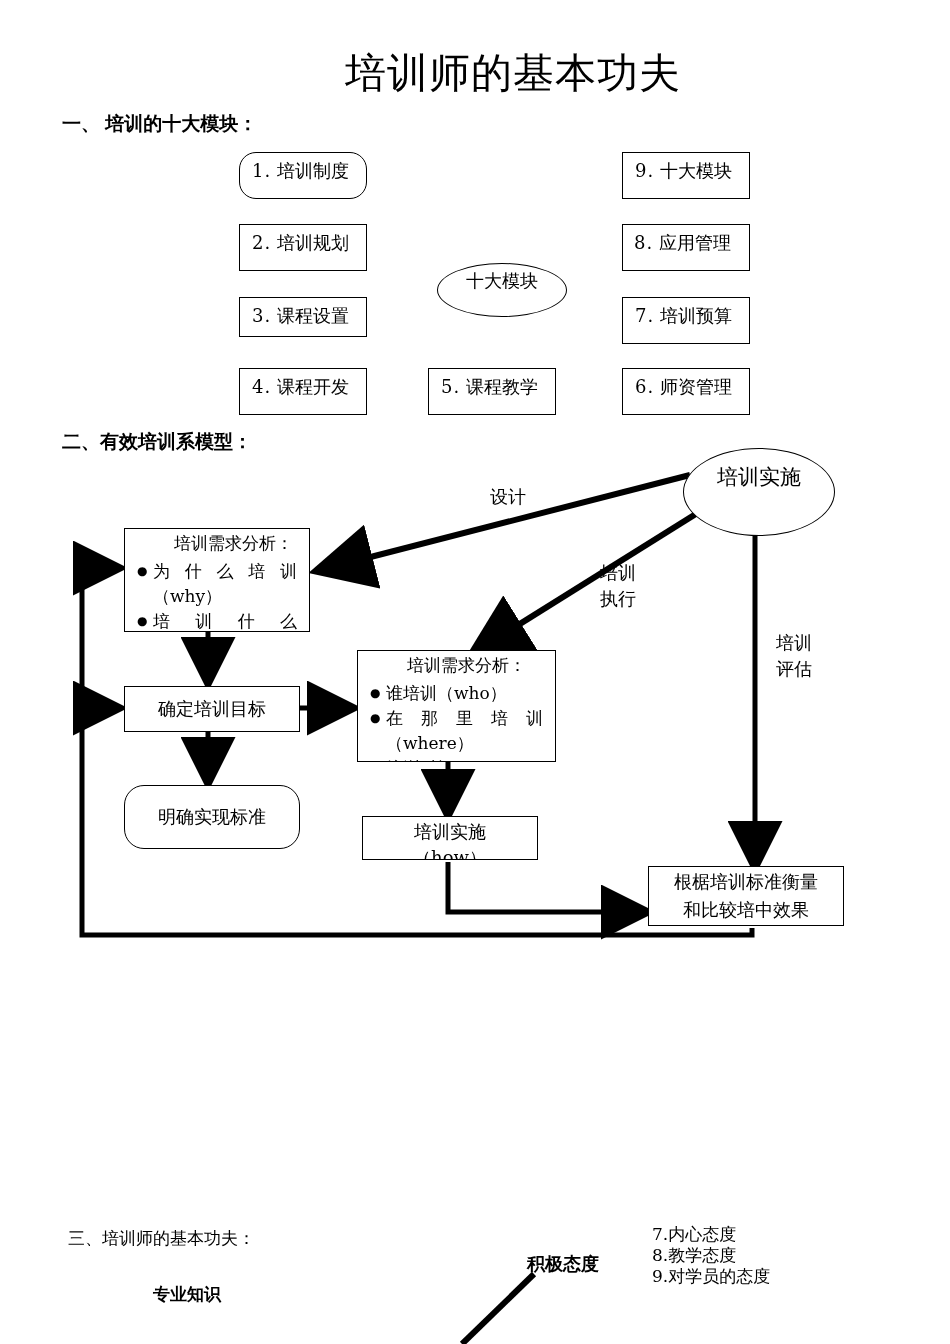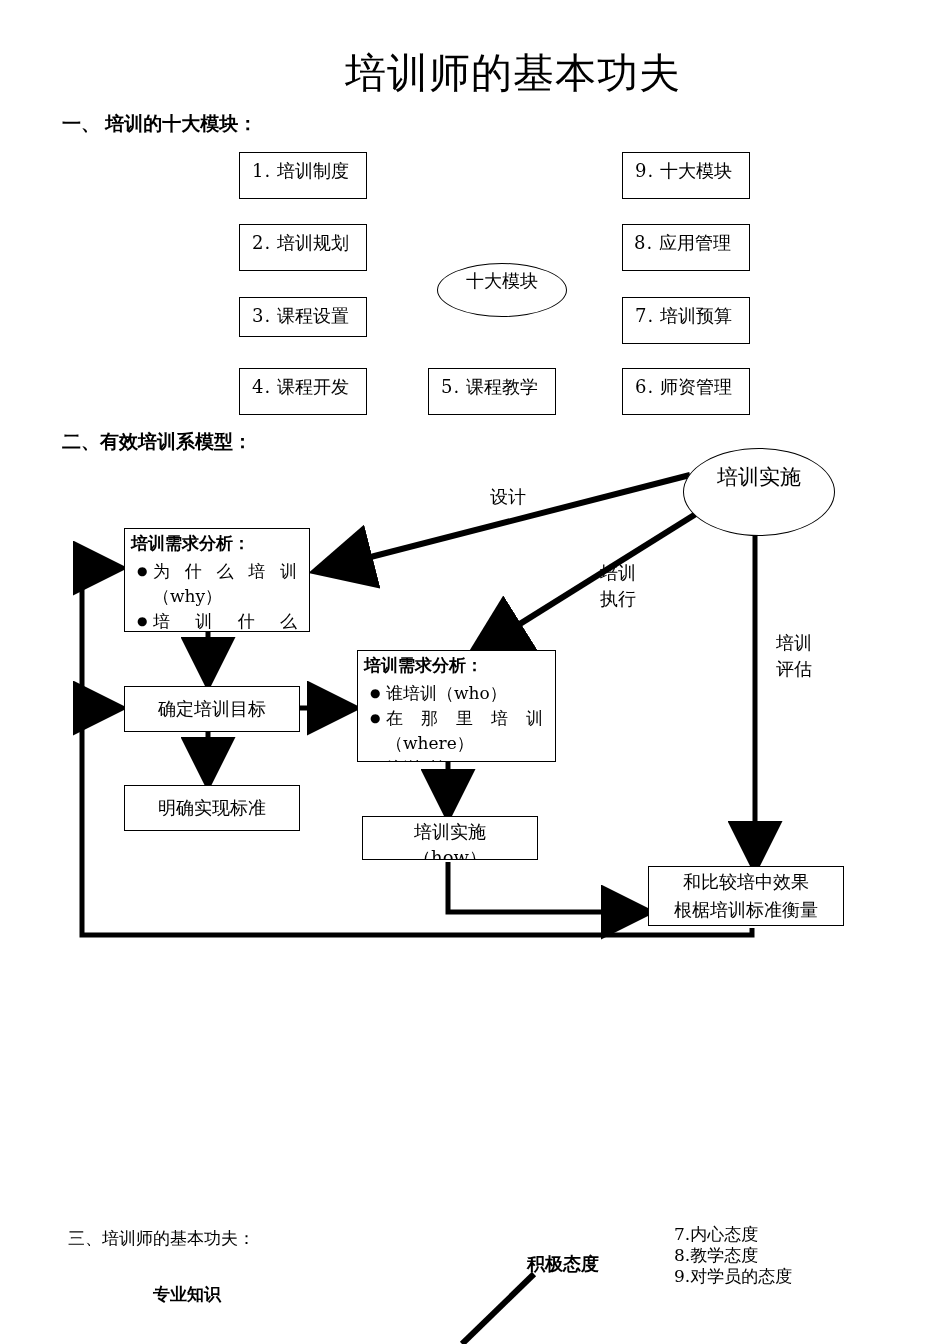--- a/index.html
+++ b/index.html
@@ -95,25 +95,26 @@
 
   .flow-box {
     position: absolute;
     border: 1px solid #000;
     box-sizing: border-box;
     background: #fff;
     overflow: hidden;
     font-family: "DejaVu Serif", "Liberation Serif", serif;
   }
   .flow-box .bx-title {
-    font-weight: bold;
+    font-weight: normal;
     font-size: 17px;
     line-height: 23px;
     font-family: "DejaVu Sans", "Liberation Sans", sans-serif;
     display: block;
+    margin-left: 43px;
   }
   .flow-box ul {
     margin: 4px; padding: 0 0 0 18px;
     list-style: none;
   }
   .flow-box li {
     font-size: 17px;
     line-height: 25px;
     position: relative;
     text-align: justify;
@@ -184,40 +185,39 @@
     font-family: "DejaVu Sans", "Liberation Sans", sans-serif;
     white-space: nowrap;
   }
   #attitude-list {
     position: absolute;
     left: 652px; top: 1224px;
     font-size: 17px;
     line-height: 21px;
     font-family: "DejaVu Serif", "Liberation Serif", serif;
     white-space: nowrap;
-    margin-left: 22px;
   }
   #attitude-list div { white-space: nowrap; }
 
   #bottom-diag {
     position: absolute;
     left: 400px; top: 1270px;
     width: 240px; height: 74px;
   }
 </style>
 </head>
 <body>
 
 <div class="page">
 
   <div class="doc-title">培训师的基本功夫</div>
 
   <div class="sec-heading" id="sec1-heading">一、 培训的十大模块：</div>
 
-  <div class="mod-box" style="left:239px; top:152px; width:128px; height:47px;">
+  <div class="mod-box" style="left:239px; top:152px; width:128px; height:47px;border-radius:17px;">
     <span class="num">1.</span>
     <span>培训制度</span>
   </div>
   <div class="mod-box" style="left:622px; top:152px; width:128px; height:47px;">
     <span class="num">9.</span>
     <span>十大模块</span>
   </div>
 
   <div class="mod-box" style="left:239px; top:224px; width:128px; height:47px;">
     <span class="num">2.</span>
@@ -318,30 +318,30 @@
         <span class="cont">（where）</span>
       </li>
       <li style="text-align-last:left;">
         <span>培训时间（when）</span>
       </li>
     </ul>
   </div>
 
   <div class="flow-box plain" style="left:124px; top:686px; width:176px; height:46px;">确定培训目标</div>
 
-  <div class="flow-box plain" style="left:124px; top:785px; width:176px; height:46px;">明确实现标准</div>
+  <div class="flow-box plain" style="left:124px; top:785px; width:176px; height:64px;border-radius:20px;">明确实现标准</div>
 
   <div class="flow-box" style="left:362px; top:816px; width:176px; height:44px; text-align:center; font-size:18px; line-height:26px; padding-top:2px;">
     <div>培训实施</div>
     <div>（how）</div>
   </div>
 
   <div class="flow-box" style="left:648px; top:866px; width:196px; height:60px; text-align:center; font-size:18px; line-height:28px; padding-top:1px;">
+    <div>根椐培训标准衡量</div>
     <div>和比较培中效果</div>
-    <div>根椐培训标准衡量</div>
   </div>
 
   <div class="sec3-heading">三、培训师的基本功夫：</div>
   <div id="prof-knowledge">专业知识</div>
   <div id="positive-attitude">积极态度</div>
 
   <div id="attitude-list">
     <div>7.内心态度</div>
     <div>8.教学态度</div>
     <div>9.对学员的态度</div>

